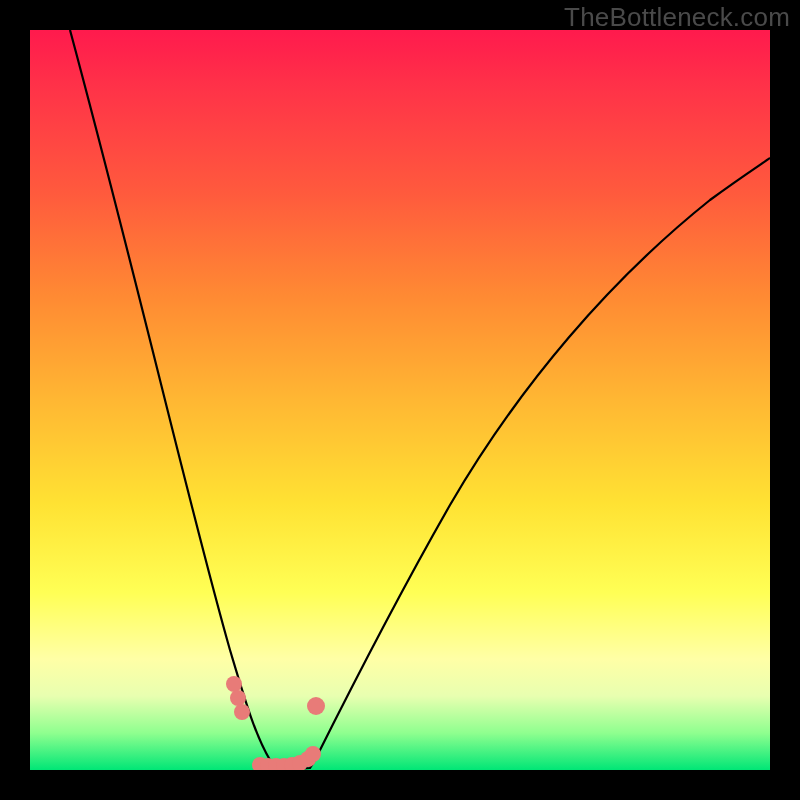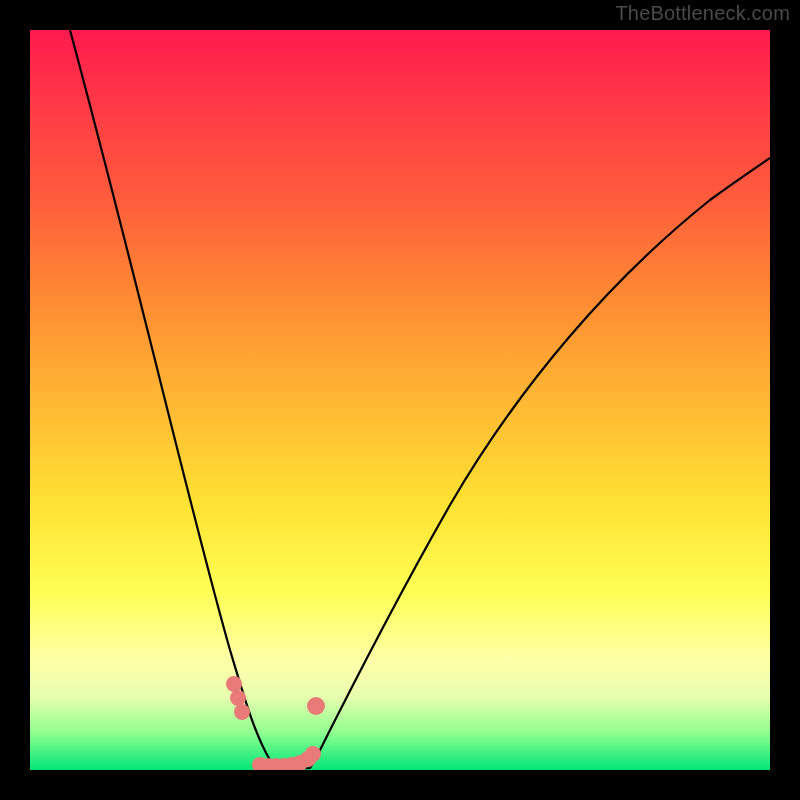--- a/index.html
+++ b/index.html
@@ -43,21 +43,21 @@
       #e8ffb0 90%,
       #8fff8f 95%,
       #00e676 100%
     );
   }
   .watermark {
     position: absolute;
     top: 2px;
     right: 10px;
     color: #4a4a4a;
-    font-size: 20px;
+    font-size: 26px;
     font-weight: 500;
     letter-spacing: 0.2px;
     z-index: 20;
   }
   svg.curve {
     position: absolute;
     inset: 0;
   }
 </style>
 </head>

